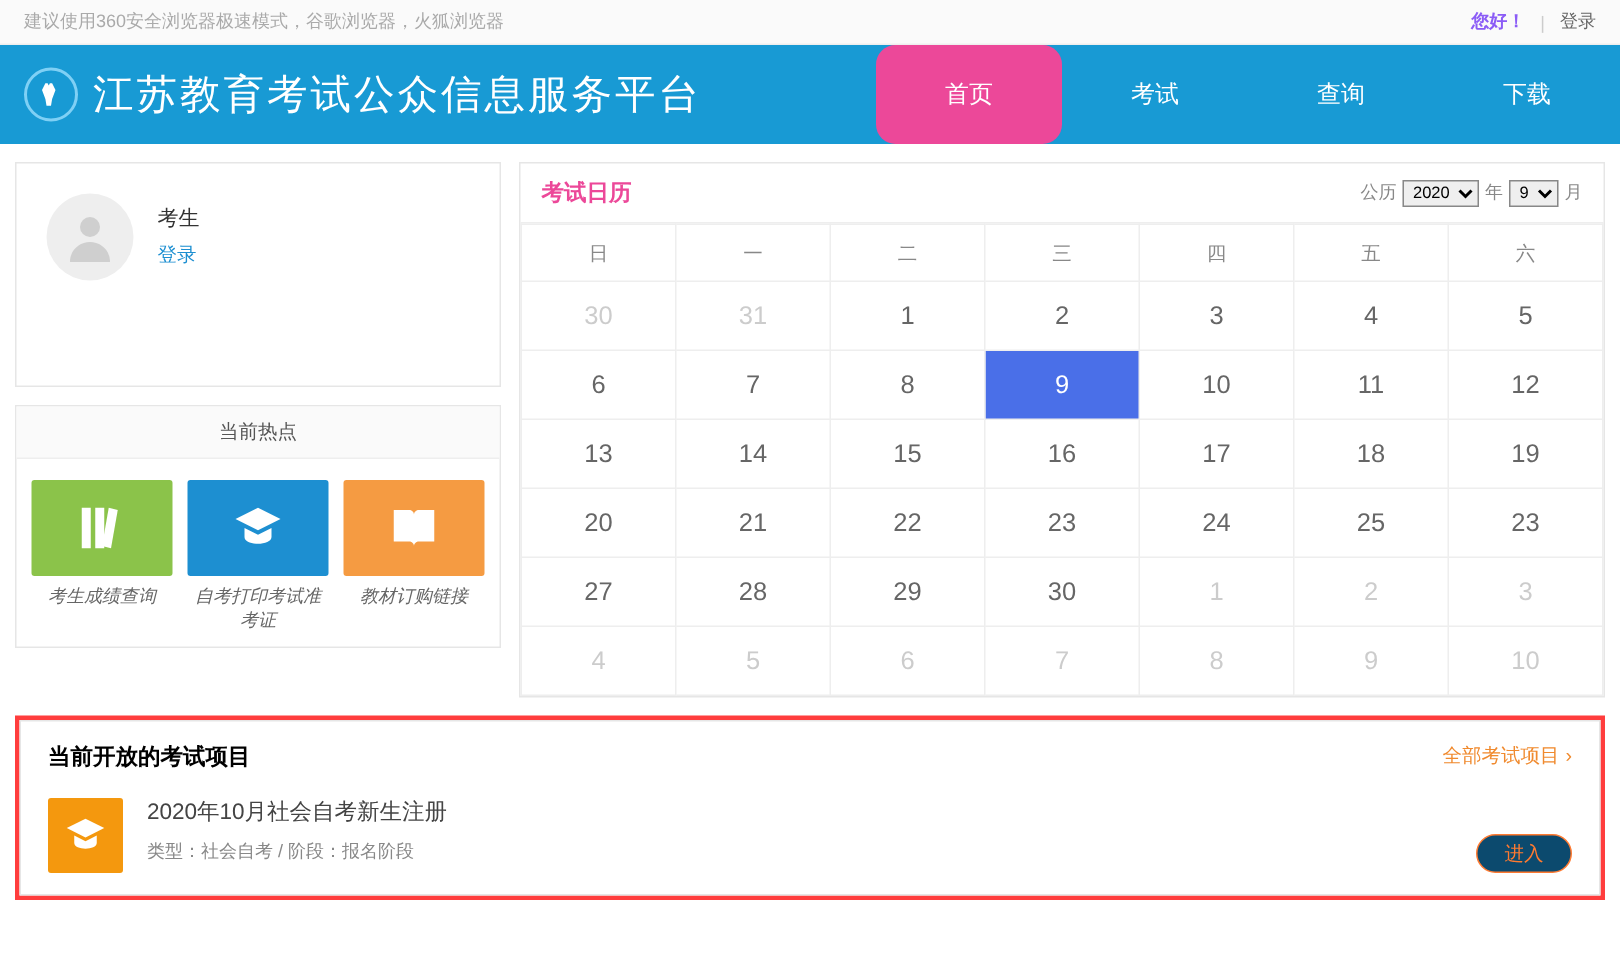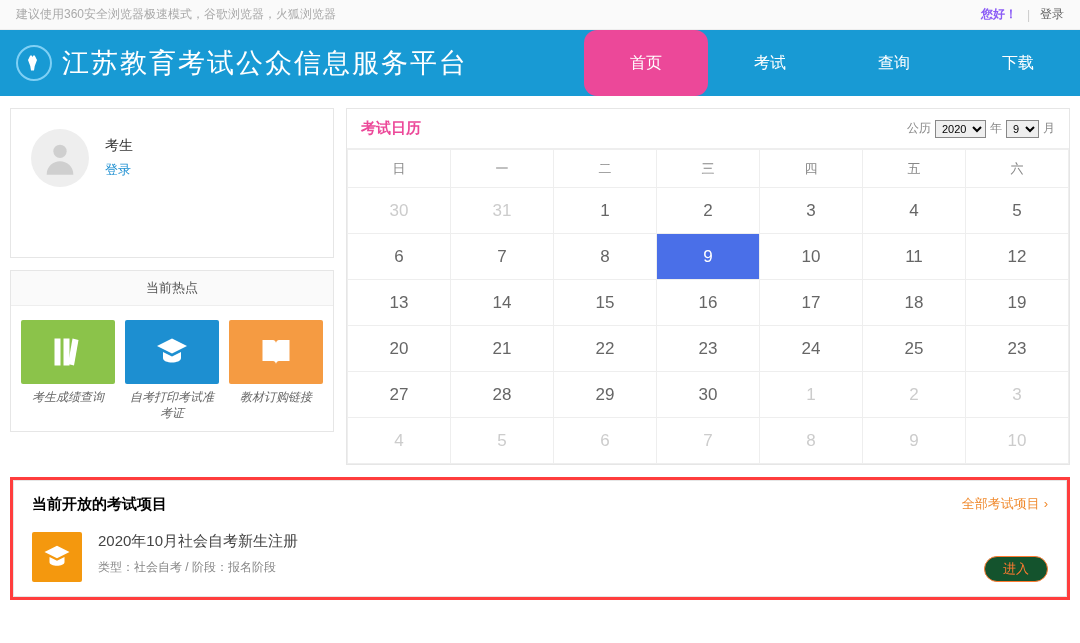--- a/index.html
+++ b/index.html
@@ -55,21 +55,21 @@
     .open-exam-inner { border: 1px solid #e6e6e6; padding: 14px 18px; position: relative; }
     .open-exam-title { color: #000000; font-size: 15px; font-weight: bold; margin-bottom: 18px; }
     .all-link { position: absolute; right: 18px; top: 14px; color: #f08a2e; font-size: 13px; cursor: pointer; }
     .all-link::after { content: '›'; margin-left: 4px; }
     .exam-entry { display: flex; align-items: flex-start; gap: 16px; }
     .exam-icon { width: 50px; height: 50px; background: #f4980e; border-radius: 2px; display: flex; align-items: center; justify-content: center; }
     .exam-icon svg { width: 30px; height: 30px; fill: #fff; }
     .exam-text { flex: 1; }
     .exam-name { font-size: 15px; color: #444; margin-bottom: 8px; }
     .exam-meta { font-size: 12px; color: #888; }
-    .enter-btn { align-self: flex-end; border: 1px solid #ff7a30; color: #ff7a30; background: #14532d; padding: 3px 18px; border-radius: 14px; font-size: 13px; cursor: pointer; margin-top: 18px; }
+    .enter-btn { align-self: flex-end; border: 1px solid #ff7a30; color: #ff7a30; background: #0c4a6e; padding: 3px 18px; border-radius: 14px; font-size: 13px; cursor: pointer; margin-top: 18px; }
   </style>
 </head>
 <body>
 
 <div class="topbar">
   <span class="tip">建议使用360安全浏览器极速模式，谷歌浏览器，火狐浏览器</span>
   <span class="greet">您好！</span>
   <span class="sep">|</span>
   <span class="login">登录</span>
 </div>

